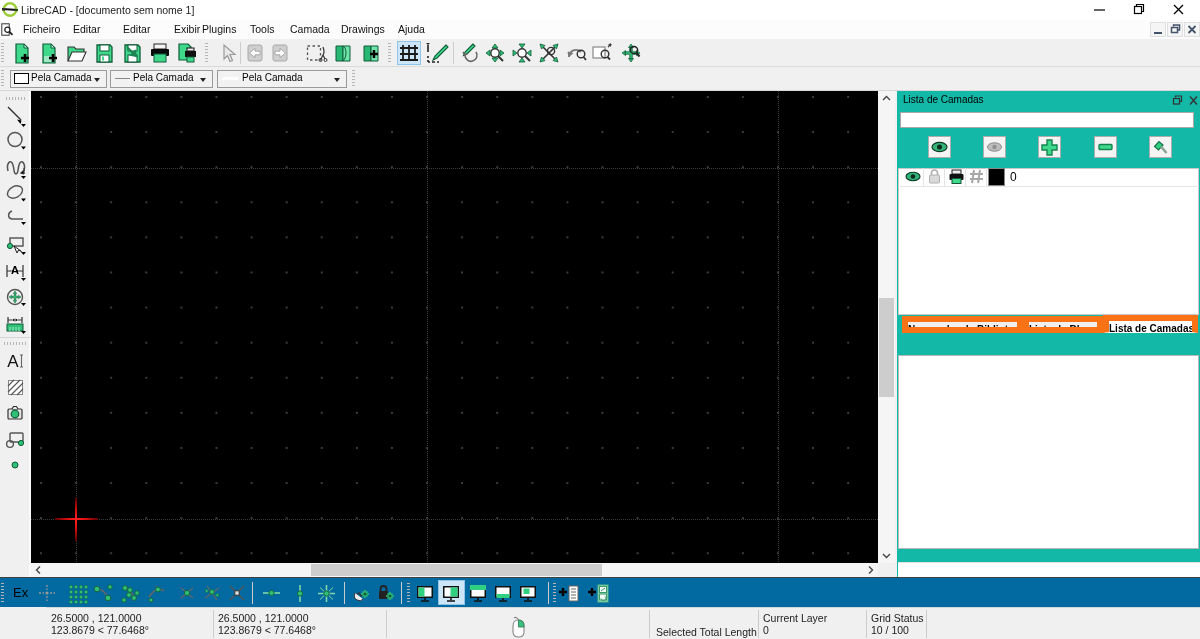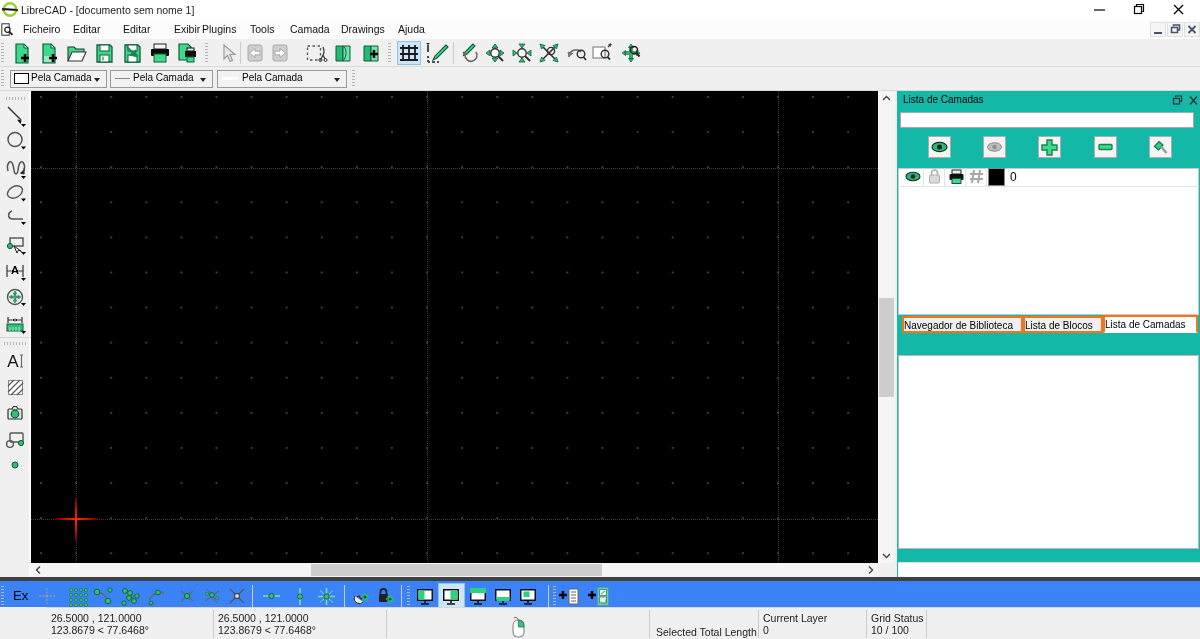--- a/index.html
+++ b/index.html
@@ -22,34 +22,34 @@
   #sidebar { left:0; top:91px; width:31px; height:486px; background:#f0f0f0; border-right:2px solid #fafafa; }
   #canvas { left:31px; top:91px; width:847px; height:472px; background:#000; }
   
   #vscroll { left:878px; top:91px; width:17px; height:472px; background:#f5f5f5; }
   #vthumb { left:879px; top:298px; width:15px; height:99px; background:#cdcdcd; }
   #hscroll { left:31px; top:563px; width:847px; height:14px; background:#f5f5f5; }
   #hthumb { left:311px; top:564px; width:291px; height:12px; background:#cdcdcd; }
   
   #rightcol { left:897px; top:91px; width:303px; height:486px; background:#14b8a6; }
   
-  #bottombar { left:0; top:577px; width:1200px; height:30px; background:#3b82f6; border-top:4px solid #404040; }
+  #bottombar { left:0; top:577px; width:1200px; height:30px; background:#0369a1; border-top:1px solid #404040; }
   #statusbar { left:0; top:607px; width:1200px; height:32px; background:#f0f0f0; border-top:1px solid #d7d7d7; font-size:11px; color:#222;margin-left:46px; }
   .st { position:absolute; font-size:10.5px; color:#222; line-height:12px; }
   .metav { position:absolute; top:0; width:1px; height:472px; background-image:repeating-linear-gradient(180deg,#3d3d3d 0 1px,transparent 1px 2px); }
   .metah { position:absolute; left:0; height:1px; width:847px; background-image:repeating-linear-gradient(90deg,#3d3d3d 0 1px,transparent 1px 2px); }
   .t1 { position:absolute; top:4px; width:16px; height:20px; }
   svg.t1 { overflow:visible; }
   #lsidebar { position:absolute; left:0; top:91px; width:31px; height:486px; z-index:5; }
   .sb { position:absolute; left:6px; width:20px; height:22px; overflow:visible; }
   .dd { fill:#000; }
   .bb { position:absolute; top:6px; width:20px; height:19px; overflow:visible; }
   .lbtn { position:absolute; top:45px; width:23px; height:22px; background:#f4f4f4; border:1px solid #adadad; }
   .lbtn svg { position:absolute; left:0px; top:0px; }
-  .tab { position:absolute; height:17px; background:#f0f0f0; border:2px solid #f97316; font-size:10px; color:#000; line-height:16px; white-space:nowrap; overflow:hidden; }
+  .tab { position:absolute; height:17px; background:#f0f0f0; border:6px solid #f97316; font-size:10px; color:#000; line-height:16px; white-space:nowrap; overflow:hidden;font-weight:bold; }
   .tabactive { background:#fff; border-bottom:1px solid #fff; height:18px; }
 </style>
 </head>
 <body>
   <div class="abs" id="titlebar">
     <svg class="abs" style="left:2px;top:1px" width="16" height="17" viewBox="0 0 16 17">
       <circle cx="8" cy="8.5" r="6.3" fill="#fff" stroke="#9ccf35" stroke-width="2.4"></circle>
       <path d="M0.5 8 L15.5 9" stroke="#111" stroke-width="2"></path>
       <rect x="0" y="7" width="3" height="2.6" fill="#333"></rect>
       <rect x="13" y="8" width="3" height="2.2" fill="#2a4a10"></rect>

